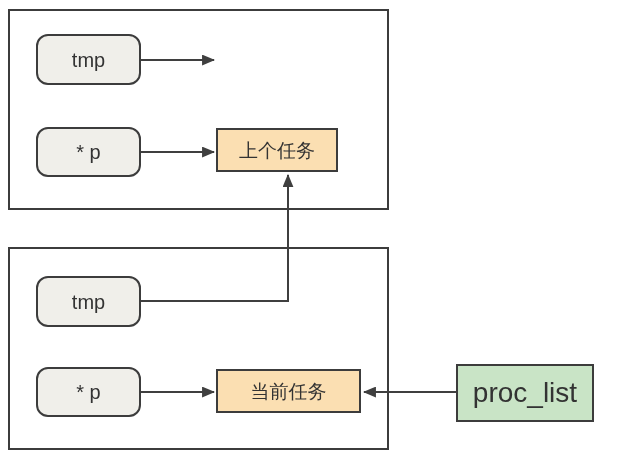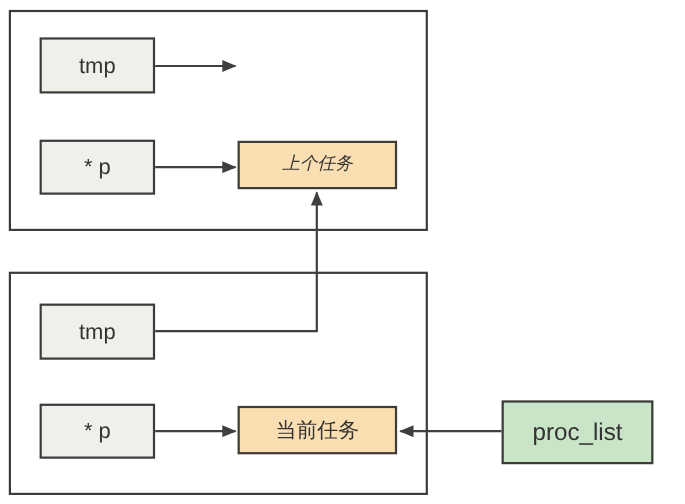--- a/index.html
+++ b/index.html
@@ -15,31 +15,31 @@
   body{background:var(--bg);font-family:"Liberation Sans","DejaVu Sans",sans-serif;}
   .stage{position:relative;width:623px;height:458px;background:var(--bg);overflow:hidden;}
   .group{position:absolute;border:2px solid var(--border-color);background:transparent;}
   .group-top{left:8px;top:9px;width:381px;height:201px;}
   .group-bottom{left:8px;top:247px;width:381px;height:203px;}
   .node{
     position:absolute;display:flex;align-items:center;justify-content:center;
     border:2px solid var(--border-color);color:var(--text-color);
     font-size:20px;line-height:1;white-space:nowrap;
   }
-  .gray{background:var(--gray-fill);}
+  .gray{background:var(--gray-fill);border-radius:12px;}
   .orange{background:var(--orange-fill);}
   .green{background:var(--green-fill);}
   .n-tmp-top{left:36px;top:34px;width:105px;height:51px;}
   .n-null{left:216px;top:38px;width:145px;height:44px;}
   .n-p-top{left:36px;top:127px;width:105px;height:50px;}
-  .n-prev{left:216px;top:128px;width:145px;height:44px;font-size:16px;font-style:italic;}
+  .n-prev{left:216px;top:128px;width:122px;height:44px;font-size:19px;}
   .n-tmp-bot{left:36px;top:276px;width:105px;height:51px;}
   .n-p-bot{left:36px;top:367px;width:105px;height:50px;}
   .n-cur{left:216px;top:369px;width:145px;height:44px;font-size:19px;}
-  .n-proc{left:456px;top:364px;width:138px;height:58px;font-size:22px;}
+  .n-proc{left:456px;top:364px;width:138px;height:58px;font-size:28px;}
   .wires{position:absolute;left:0;top:0;width:623px;height:458px;pointer-events:none;}
   .wires path{stroke:var(--arrow-color);stroke-width:2;fill:none;}
   .wires .head{fill:var(--arrow-color);stroke:none;}
 </style>
 </head>
 <body>
 
 <div class="stage">
 
   <div class="group group-top"></div>

